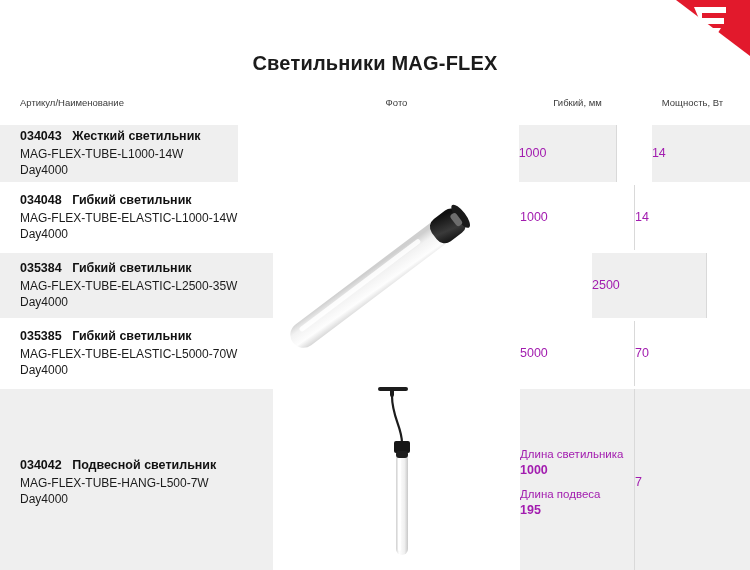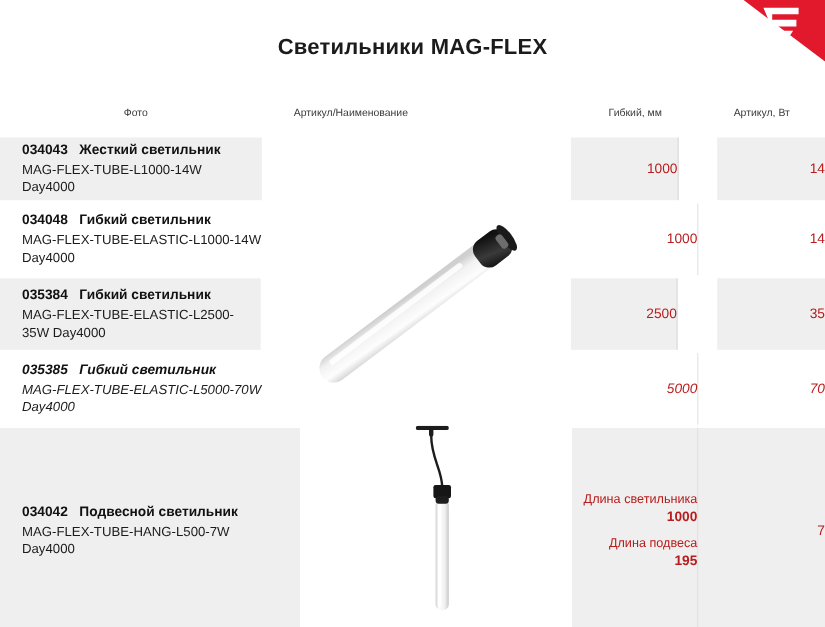--- a/index.html
+++ b/index.html
@@ -42,21 +42,21 @@
     height: 44px;
   }
   .logo-mark svg { display: block; }
 
   
   .page-title {
     text-align: center;
     font-size: 20px;
     font-weight: bold;
     color: #1b1b1b;
-    padding-top: 32px;
+    padding-top: 52px;
     letter-spacing: 0.2px;
   }
 
   
   .table {
     position: absolute;
     top: 80px;
     left: 0;
     width: 750px;
   }
@@ -115,24 +115,24 @@
   .cell-photo {
     width: 247px;
     box-sizing: border-box;
     background: #ffffff;
   }
   .cell-len, .cell-pow {
     width: 115px;
     box-sizing: border-box;
     display: flex;
     flex-direction: column;
-    align-items: flex-end;
+    align-items: flex-start;
     justify-content: center;
     font-size: 12.5px;
-    color: #b91c1c;
+    color: #a21caf;
     text-align: center;
     line-height: 1.3;
   }
   .cell-len { border-right: 1px solid #d9d9d9; }
   .cell-len .sub-label { font-size: 11.5px; }
   .cell-len .sub-val { font-weight: bold; font-size: 12.5px; }
   .cell-len .gap { height: 9px; }
 
   .row-sep {
     height: 3px;
@@ -176,24 +176,24 @@
       <path d="M4 3 L36 3 L36 9 L12 9 L12 14 L34 14 L34 20 L12 20 L12 24 L31 24 L20 41 Z" fill="#ffffff"></path>
     </svg>
   </div>
 </div>
 
 <div class="page-title">Светильники MAG-FLEX</div>
 
 <div class="table">
 
   <div class="thead">
+    <div class="th col-art">Артикул/Наименование</div>
     <div class="th col-photo">Фото</div>
-    <div class="th col-art">Артикул/Наименование</div>
     <div class="th col-len">Гибкий, мм</div>
-    <div class="th col-pow">Артикул, Вт</div>
+    <div class="th col-pow">Мощность, Вт</div>
   </div>
 
   <div class="row alt" style="height:57px;gap:35px;">
     <div class="cell-art">
       <div class="art-line">
         <span class="art-code">034043</span>
         &nbsp;
         <span class="art-name">Жесткий светильник</span>
       </div>
       <div class="art-model">MAG-FLEX-TUBE-L1000-14W Day4000</div>
@@ -233,27 +233,24 @@
         <span class="art-code">035384</span>
         &nbsp;
         <span class="art-name">Гибкий светильник</span>
       </div>
       <div class="art-model">MAG-FLEX-TUBE-ELASTIC-L2500-35W Day4000</div>
     </div>
     <div class="cell-photo"></div>
     <div class="cell-len">
       <span>2500</span>
     </div>
-    <div class="cell-pow">
-      <span>35</span>
-    </div>
   </div>
   <div class="row-sep"></div>
 
-  <div class="row" style="height:65px;font-style:italic;">
+  <div class="row" style="height:65px;">
     <div class="cell-art">
       <div class="art-line">
         <span class="art-code">035385</span>
         &nbsp;
         <span class="art-name">Гибкий светильник</span>
       </div>
       <div class="art-model">MAG-FLEX-TUBE-ELASTIC-L5000-70W Day4000</div>
     </div>
     <div class="cell-photo"></div>
     <div class="cell-len">

